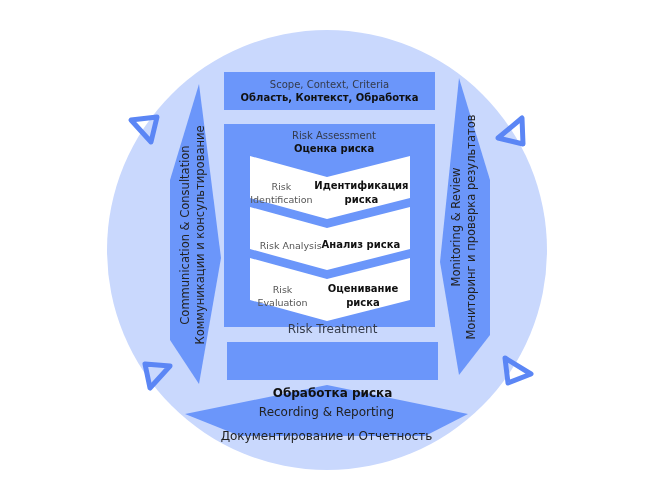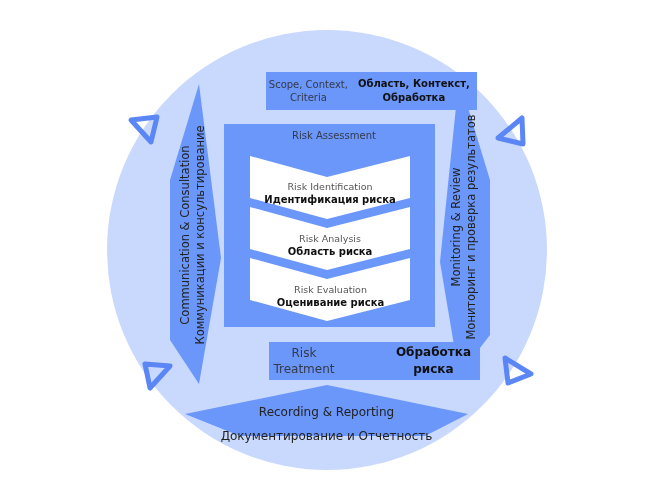--- a/index.html
+++ b/index.html
@@ -1,23 +1,23 @@
 <!DOCTYPE html>
 <html><head>
 <meta charset="utf-8">
 <style>
   html, body { margin:0; padding:0; background:#ffffff; }
   body { width:650px; height:496px; position:relative; overflow:hidden;
          font-family:"DejaVu Sans", sans-serif; }
   svg.bg { position:absolute; left:0; top:0; }
-  .box { position:absolute; background:#6b96fa; display:flex; flex-direction:row;
-         align-items:center; justify-content:flex-start; text-align:center;margin-left:42px; }
+  .box { position:absolute; background:#6b96fa; display:flex; flex-direction:column;
+         align-items:center; justify-content:flex-start; text-align:center; }
   .en { color:#333a4a; font-size:10px; line-height:13px; }
   .ru { color:#111; font-size:10px; font-weight:bold; line-height:14px; }
-  .chev { position:absolute; display:flex; flex-direction:column; align-items:center;
+  .chev { position:absolute; display:flex; flex-direction:row; align-items:center;
           justify-content:center; text-align:center; }
   .chev .en { color:#555; font-size:9.5px; }
   .chev .ru { font-size:10px; }
   .vtext { position:absolute; transform-origin:center center; transform:rotate(-90deg);
            text-align:center; white-space:nowrap; }
   .vtext .en, .vtext .ru2 { font-size:11.5px; line-height:15px; color:#222; font-weight:normal; }
   .big .en { font-size:12px; line-height:16px; }
   .big .ru { font-size:12px; line-height:17px; }
   .rec { position:absolute; text-align:center; }
   .rec .en, .rec .ru2 { font-size:12px; line-height:16px; color:#222;margin-top:8px; }
@@ -46,29 +46,30 @@
   <polygon points="250,258 327,279 410,258 410,300 327,321 250,300" fill="#ffffff"></polygon>
 </svg>
 
 <div class="box" style="left:224px;top:72px;width:211px;height:38px;justify-content:center;">
   <div class="en">Scope, Context, Criteria</div>
   <div class="ru">Область, Контекст, Обработка</div>
 </div>
 
 <div style="position:absolute;left:224px;top:129px;width:220px;text-align:center;">
   <div class="en">Risk Assessment</div>
+  <div class="ru">Оценка риска</div>
 </div>
 
 <div class="chev" style="left:250px;top:179px;width:160px;height:28px;">
   <div class="en">Risk Identification</div>
   <div class="ru">Идентификация риска</div>
 </div>
 <div class="chev" style="left:250px;top:231px;width:160px;height:28px;">
   <div class="en">Risk Analysis</div>
-  <div class="ru">Область риска</div>
+  <div class="ru">Анализ риска</div>
 </div>
 <div class="chev" style="left:250px;top:282px;width:161px;height:28px;">
   <div class="en">Risk Evaluation</div>
   <div class="ru">Оценивание риска</div>
 </div>
 
 <div class="box big" style="left:227px;top:342px;width:211px;height:38px;justify-content:center;gap:48px;">
   <div class="en">Risk Treatment</div>
   <div class="ru">Обработка риска</div>
 </div>

